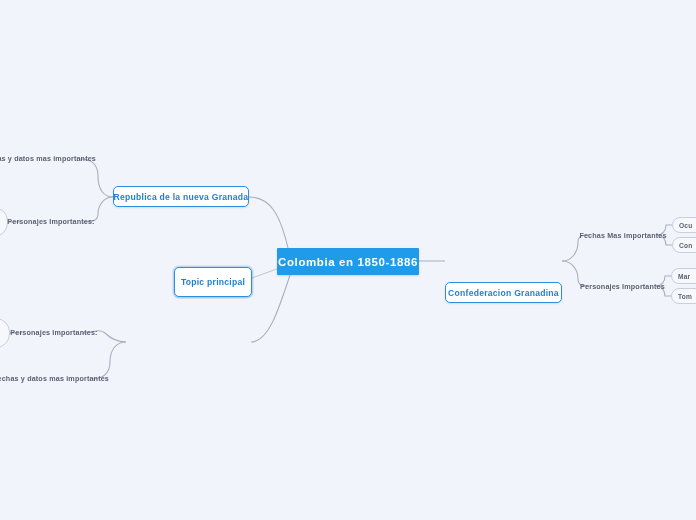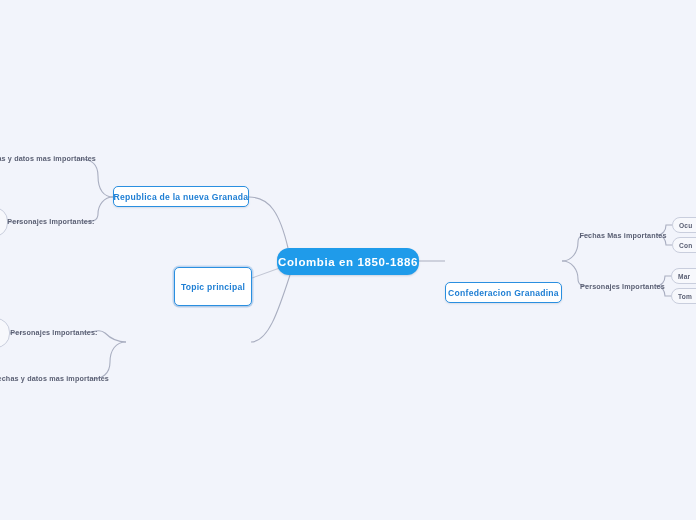--- a/index.html
+++ b/index.html
@@ -34,21 +34,21 @@
     display: flex;
     align-items: center;
     justify-content: center;
     white-space: nowrap;
     letter-spacing: 0.2px;
   }
   
   .node-root {
     background: #1f9bea;
     color: #ffffff;
-    border-radius: 12px;
+    border-radius: 1px;
     font-size: 11.5px;
     font-weight: bold;
     letter-spacing: 0.6px;
     box-shadow: 0 1px 2px rgba(40,60,100,0.18);
     text-align: right;
   }
   
   .node-main {
     background: #ffffff;
     color: #1f7fd4;
@@ -129,21 +129,21 @@
     </g>
   </svg>
 
   <div class="node node-clip" style="left:-22px; top:207px; width:30px; height:30px;"></div>
   <div class="node node-clip" style="left:-20px; top:318px; width:30px; height:30px;"></div>
 
   <div class="node node-root" style="left:277px; top:248px; width:142px; height:27px;">
     <span>Colombia en 1850-1886</span>
   </div>
 
-  <div class="node node-main selected" style="left:174px; top:267px; width:78px; height:39px;">
+  <div class="node node-main selected" style="left:174px; top:267px; width:78px; height:30px;">
     <span>Topic principal</span>
   </div>
 
   <div class="node node-main" style="left:113px; top:186px; width:136px; height:21px;">
     <span>Republica de la nueva Granada</span>
   </div>
   <div class="node node-leaf" style="left:-10px; top:152px; width:96px; height:13px;">
     <span>Fechas y datos mas importantes</span>
   </div>
   <div class="node node-leaf" style="left:14px; top:215px; width:74px; height:13px;">

